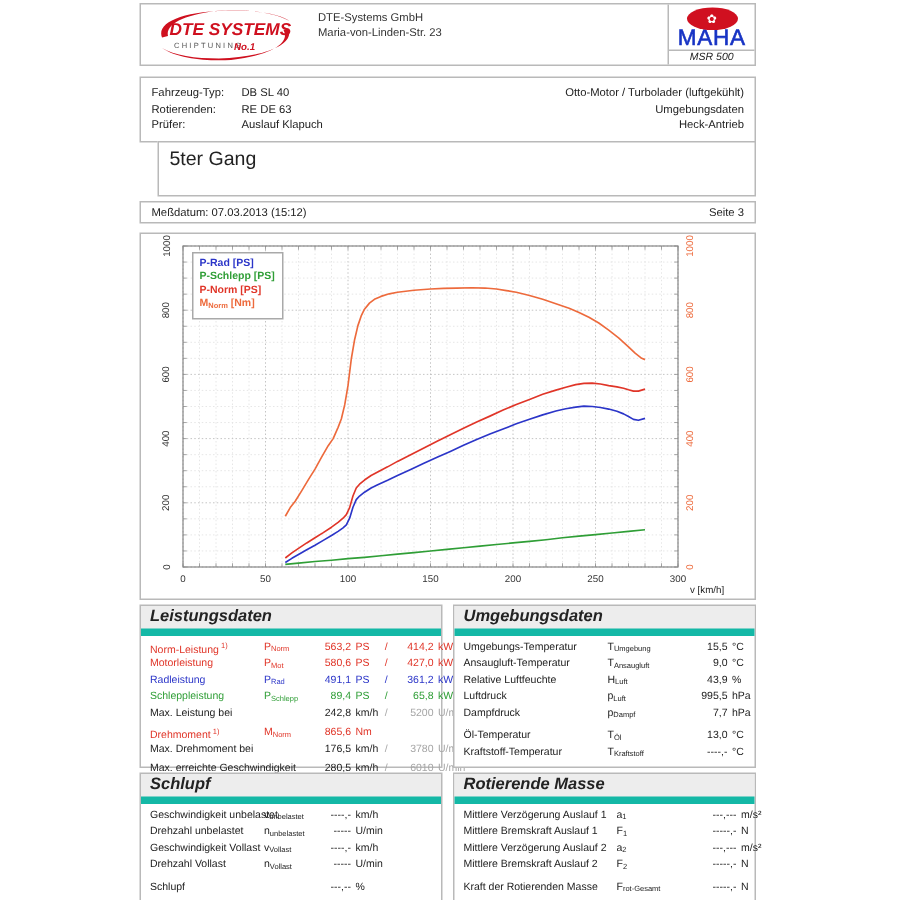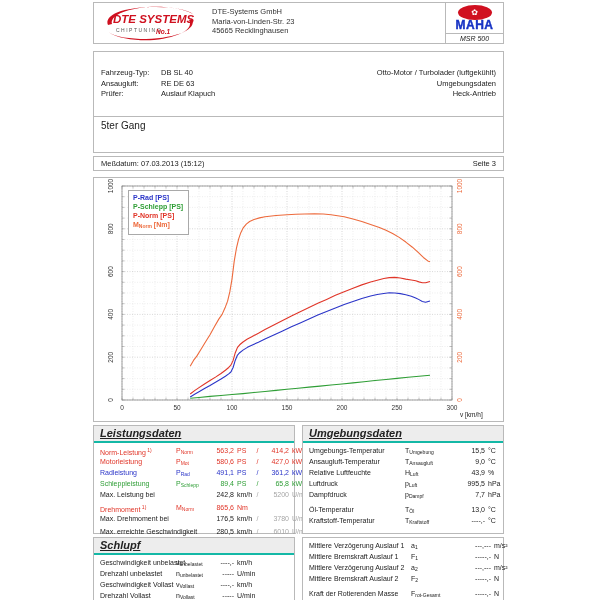--- a/index.html
+++ b/index.html
@@ -6,37 +6,37 @@
   body{width:600px;height:600px;font-family:"Liberation Sans",sans-serif;color:#222;position:relative;overflow:hidden;}
   .page{position:absolute;left:93px;top:2px;width:411px;}
   .box{border:1px solid #b9b9b9;background:#fff;box-sizing:border-box;}
   
   .hdr{height:42px;display:flex;}
   .hdr-logo{width:112px;position:relative;text-align:right;}
   .hdr-addr{flex:1;padding:4px 0 0 6px;font-size:7.5px;line-height:9.5px;color:#333;}
   .hdr-maha{width:57px;border-left:1px solid #b9b9b9;text-align:center;padding-top:2px;}
   .maha-oval{width:34px;height:15px;background:#d01020;border-radius:50%;margin:0 auto;position:relative;}
   .maha-oval .star{position:absolute;left:50%;top:50%;transform:translate(-50%,-50%);color:#fff;font-size:8px;line-height:8px;}
-  .maha-name{font-size:12px;font-weight:bold;color:#1733c4;letter-spacing:0.5px;line-height:11px;-webkit-text-stroke:0.4px #1733c4;}
+  .maha-name{font-size:15px;font-weight:normal;color:#1733c4;letter-spacing:0.5px;line-height:11px;-webkit-text-stroke:0.4px #1733c4;}
   .maha-model{font-size:7px;font-style:italic;color:#222;border-top:1px solid #b9b9b9;margin-top:2px;padding-top:1px;}
   
-  .veh{margin-top:7px;padding:16px 7px;display:flex;justify-content:space-between;font-size:7.5px;line-height:10.5px;}
+  .veh{margin-top:7px;padding:5px 7px;display:flex;justify-content:space-between;font-size:7.5px;line-height:10.5px;}
   .veh .vrow{display:flex;}
   .veh .vlabel{width:60px;}
   .veh-right{text-align:right;}
-  .comment{margin-top:-1px;height:37px;padding:3px 7px;font-size:10px;box-sizing:border-box;}
+  .comment{margin-top:-1px;height:37px;padding:3px 7px;font-size:13px;box-sizing:border-box;margin-left:12px;}
   .mess{margin-top:3px;height:15px;display:flex;align-items:center;justify-content:space-between;padding:0 7px;font-size:7.5px;gap:20px;}
   
   .chartbox{margin-top:6px;height:245px;position:relative;}
   #legend{position:absolute;left:34px;top:12px;border:1px solid #a9a9a9;background:#fff;padding:2px 5px 3px 4px;font-size:7px;line-height:9px;font-weight:bold;}
   #legend .sub{font-size:5px;vertical-align:-1px;}
   
   .tables-row{display:flex;gap:7px;margin-top:3px;}
   .tbox{width:202px;}
-  .tbox .title{background:#ededed;border-bottom:2px solid #14b8a6;font-size:11px;font-style:italic;font-weight:bold;padding:1px 6px 2px 6px;text-decoration:underline;}
+  .tbox .title{background:#ededed;border-bottom:5px solid #14b8a6;font-size:11px;font-style:italic;font-weight:bold;padding:1px 6px 2px 6px;}
   .rows{padding:3px 4px 0 6px;}
   .trow{display:grid;font-size:7px;line-height:9px;white-space:nowrap;}
   .g1 .trow{grid-template-columns:76px 28px 30px 20px 7px 28px minmax(0,1fr);}
   .g2 .trow{grid-template-columns:96px 48px 32px minmax(0,1fr);}
   .g3 .trow{grid-template-columns:102px 46px 34px minmax(0,1fr);}
   .trow .lab{grid-column:1;}
   .trow.widelab .lab{grid-column:1 / span 2;}
   .trow .sym{overflow:visible;}
   .trow .v1,.trow .v2{text-align:right;}
   .trow .u1,.trow .u2{padding-left:3px;}
@@ -58,39 +58,38 @@
         <path d="M14,22 C10,12 28,4 62,4 C80,4 94,7 99,11 C88,5 70,3 54,4 C30,6 16,13 18,21 Z" fill="#cf101f"></path>
         <path d="M98,16 C103,26 84,35 52,36 C36,36 22,34 14,29 C24,36 44,38 60,37 C86,34 100,26 95,17 Z" fill="#cf101f"></path>
         <text x="19" y="20" font-size="11.5" font-weight="bold" font-style="italic" fill="#cf101f">DTE SYSTEMS</text>
         <text x="22" y="29" font-size="5" letter-spacing="1.5" fill="#555">CHIPTUNING</text>
         <text x="62" y="30.5" font-size="6.5" font-weight="bold" font-style="italic" fill="#cf101f">No.1</text>
       </svg>
     </div>
     <div class="hdr-addr">
       <div>DTE-Systems GmbH</div>
       <div>Maria-von-Linden-Str. 23</div>
-      <div>45665 Recklinghausen</div>
     </div>
     <div class="hdr-maha">
       <div class="maha-oval">
           <span class="star">✿</span>
         </div>
       <div class="maha-name">MAHA</div>
       <div class="maha-model">MSR 500</div>
     </div>
   </div>
 
   <div class="box veh">
     <div>
       <div class="vrow">
         <span class="vlabel">Fahrzeug-Typ:</span>
         <span>DB SL 40</span>
       </div>
       <div class="vrow">
-        <span class="vlabel">Ansaugluft:</span>
+        <span class="vlabel">Rotierenden:</span>
         <span>RE DE 63</span>
       </div>
       <div class="vrow">
         <span class="vlabel">Prüfer:</span>
         <span>Auslauf Klapuch</span>
       </div>
     </div>
     <div class="veh-right">
       <div>Otto-Motor / Turbolader (luftgekühlt)</div>
       <div>Umgebungsdaten</div>
@@ -471,20 +470,21 @@
             <span class="lab">Schlupf</span>
             <span class="v1">---,--</span>
             <span class="u1">%</span>
             <span class="sl"></span>
             <span class="v2"></span>
             <span class="u2"></span>
           </div>
         </div>
     </div>
     <div class="box tbox" style="height:87px">
+      <div class="title">Rotierende Masse</div>
       <div class="rows g3" id="t-rotierende">
           <div class="trow">
             <span class="lab">Mittlere Verzögerung Auslauf 1</span>
             <span class="sym">a<span class="sub">1</span></span>
             <span class="v1">---,---</span>
             <span class="u1">m/s²</span>
           </div>
           <div class="trow">
             <span class="lab">Mittlere Bremskraft Auslauf 1</span>
             <span class="sym">F<span class="sub">1</span></span>

